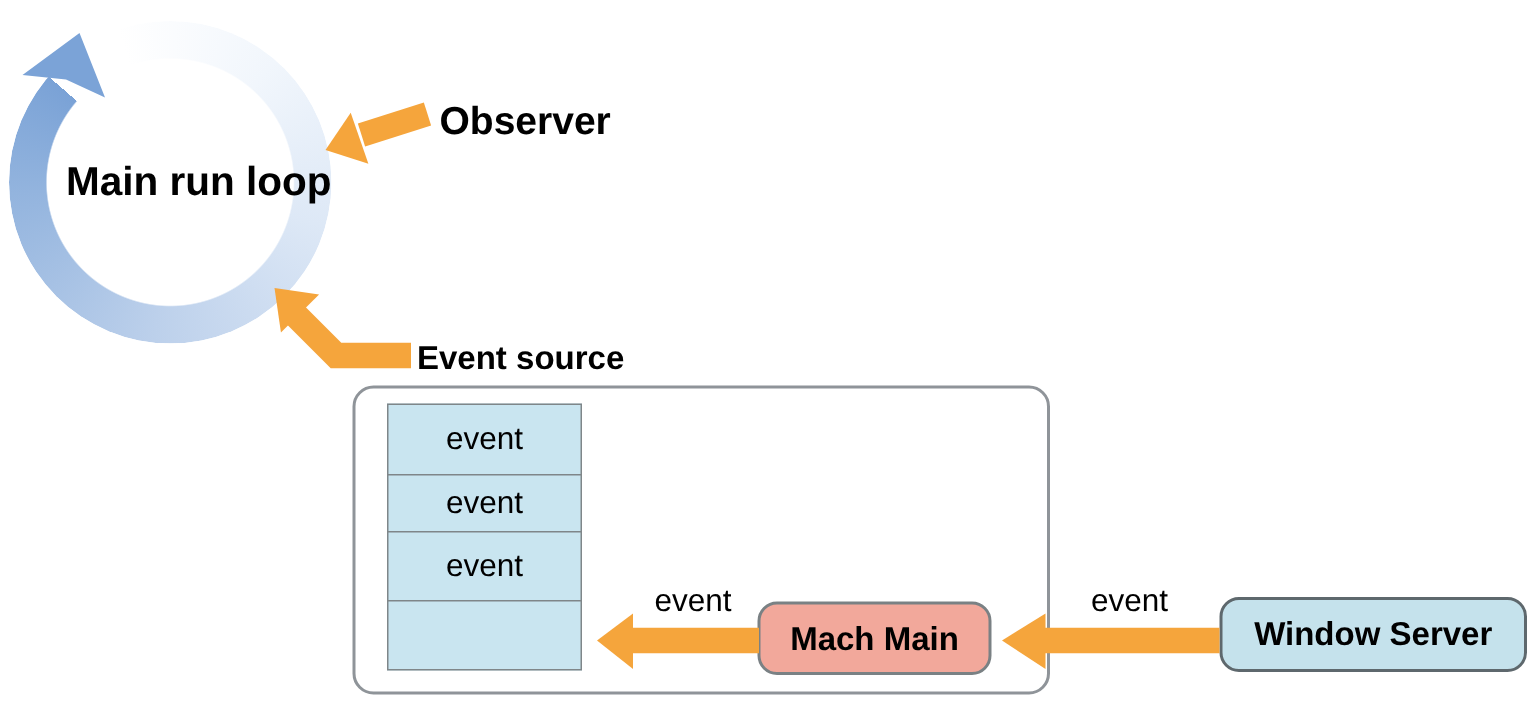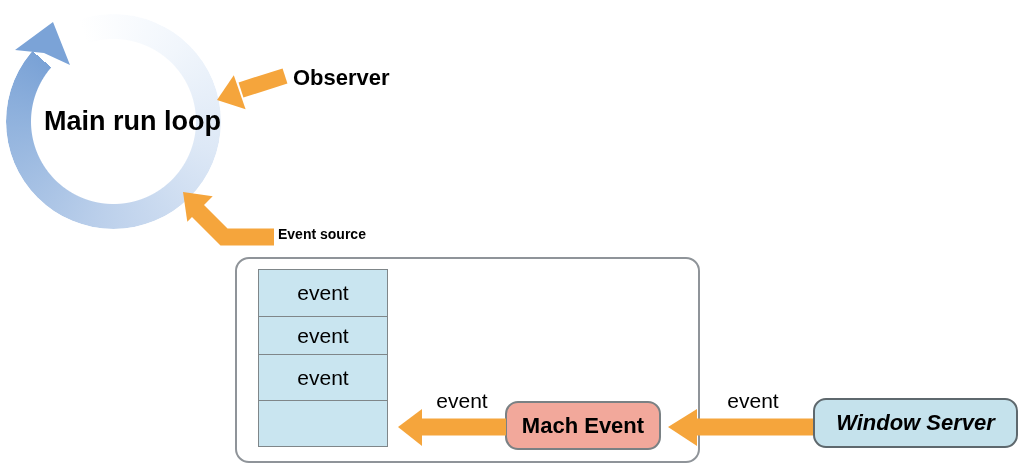--- a/index.html
+++ b/index.html
@@ -18,22 +18,22 @@
   }
   .overlay{position:absolute;left:0;top:0;pointer-events:none;}
   .orange{fill:#f5a53c;}
   .oshaft{stroke:#f5a53c;stroke-width:17;fill:none;stroke-linejoin:miter;stroke-linecap:butt;}
   .oshaft16{stroke:#f5a53c;stroke-width:16;fill:none;stroke-linecap:butt;}
   .blue-head{fill:#7ba3d7;}
   
   .lbl{position:absolute;white-space:nowrap;}
   .bold{font-weight:bold;}
   .runloop-label{left:6px;top:106px;width:215px;text-align:right;font-size:27px;font-weight:bold;}
-  .observer-label{left:293px;top:65px;font-size:22px;}
-  .eventsource-label{left:278px;top:226px;font-size:14px;}
+  .observer-label{left:293px;top:65px;font-size:26px;}
+  .eventsource-label{left:278px;top:226px;font-size:22px;}
   .evt1-label{left:427px;top:389px;width:70px;text-align:center;font-size:21px;}
   .evt2-label{left:718px;top:389px;width:70px;text-align:center;font-size:21px;}
   
   .container-box{
     position:absolute;left:235px;top:257px;width:465px;height:206px;
     border:2px solid #8f9499;border-radius:14px;box-sizing:border-box;background:#fff;
   }
   
   .queue{position:absolute;left:258px;top:269px;width:130px;}
   .qrow{
@@ -44,39 +44,39 @@
   .qrow.r1{height:48px;}
   .qrow.r2{height:39px;}
   .qrow.r3{height:47px;}
   .qrow.r4{height:47px;}
   
   .node{
     position:absolute;box-sizing:border-box;display:flex;align-items:center;justify-content:center;
     font-size:22px;font-weight:bold;border-radius:13px;
   }
   .machport{left:505px;top:401px;width:156px;height:49px;background:#f2a89b;border:2px solid #7a8184;}
-  .windowserver{left:813px;top:398px;width:205px;height:50px;background:#c5e2ec;border:2px solid #5e686d;font-style:italic;}
+  .windowserver{left:813px;top:398px;width:205px;height:50px;background:#c5e2ec;border:2px solid #5e686d;}
 </style>
 </head>
 <body>
 
 <div class="stage">
 
   <div class="ring"></div>
 
   <div class="container-box"></div>
 
   <div class="queue">
     <div class="qrow r1">event</div>
     <div class="qrow r2">event</div>
     <div class="qrow r3">event</div>
     <div class="qrow r4"></div>
   </div>
 
-  <div class="node machport">Mach Event</div>
+  <div class="node machport">Mach Main</div>
   <div class="node windowserver">Window Server</div>
 
   <svg class="overlay" width="1020" height="467" viewBox="0 0 1020 467">
 
     <polygon class="blue-head" points="53,22 70,65 44,53 15,50"></polygon>
 
     <g>
       <line class="oshaft16" x1="285" y1="76" x2="241" y2="90"></line>
       <polygon class="orange" points="217,100 233.8,75.2 245.6,109.2"></polygon>
     </g>

